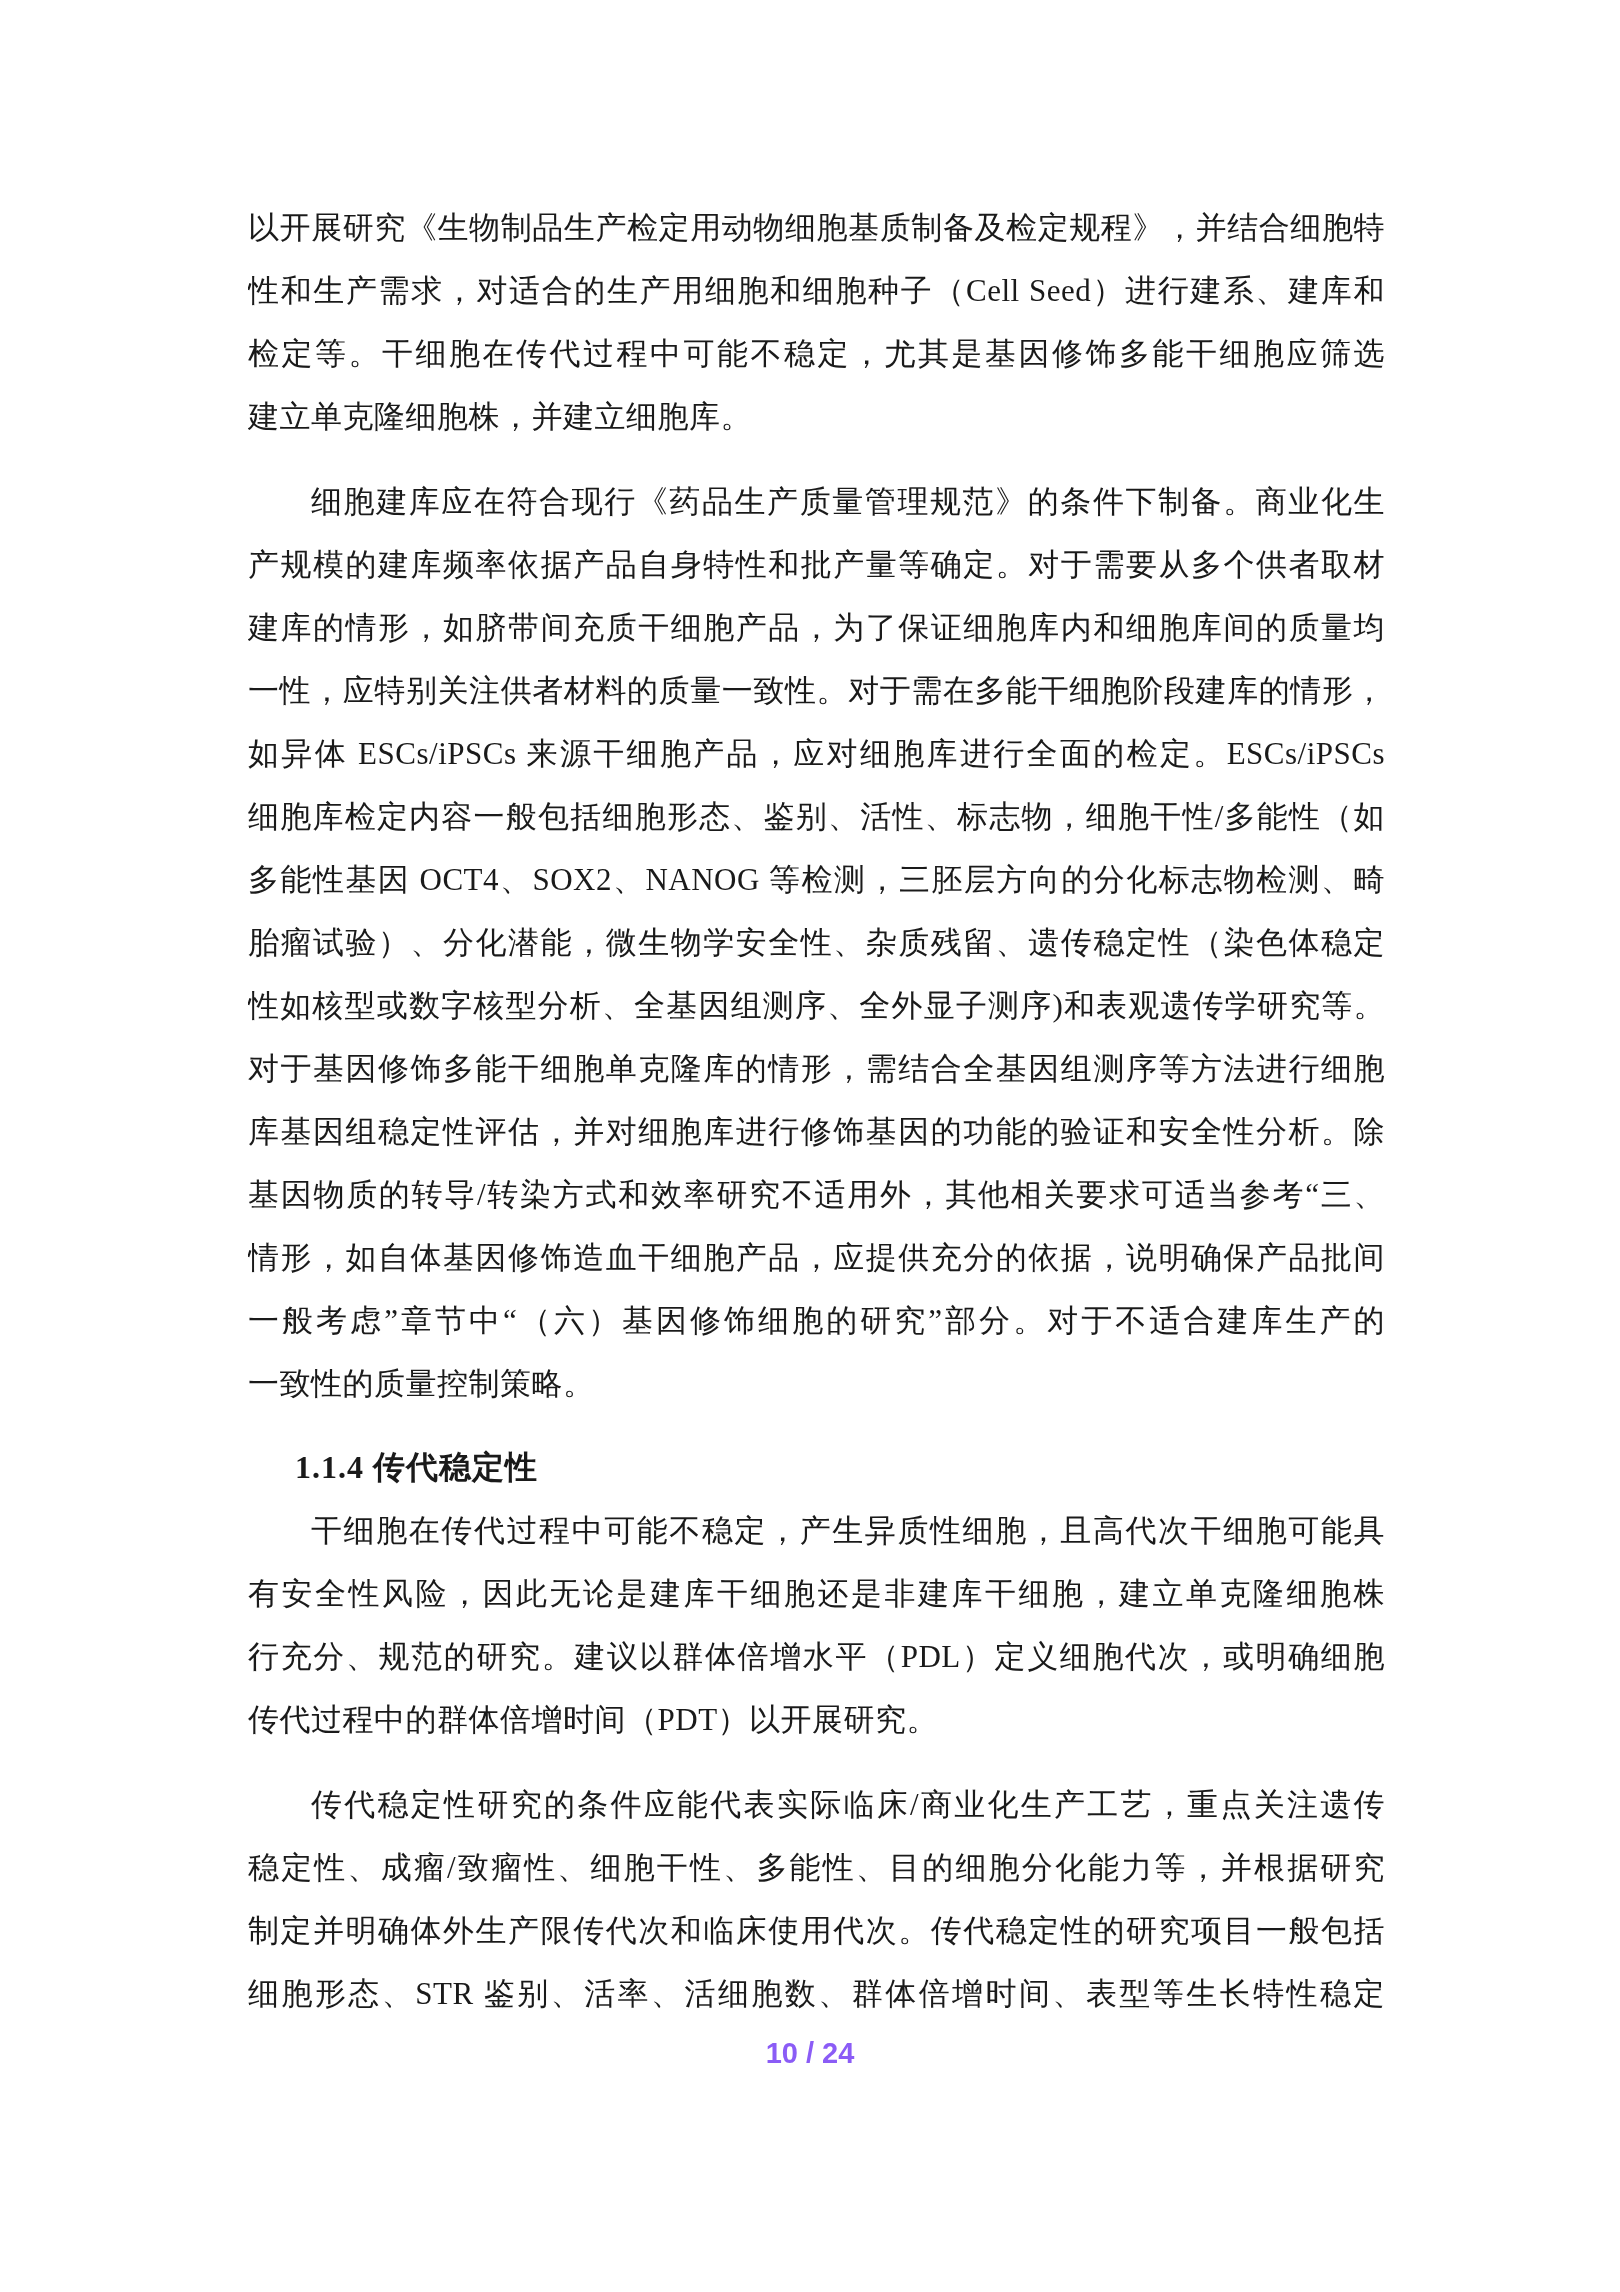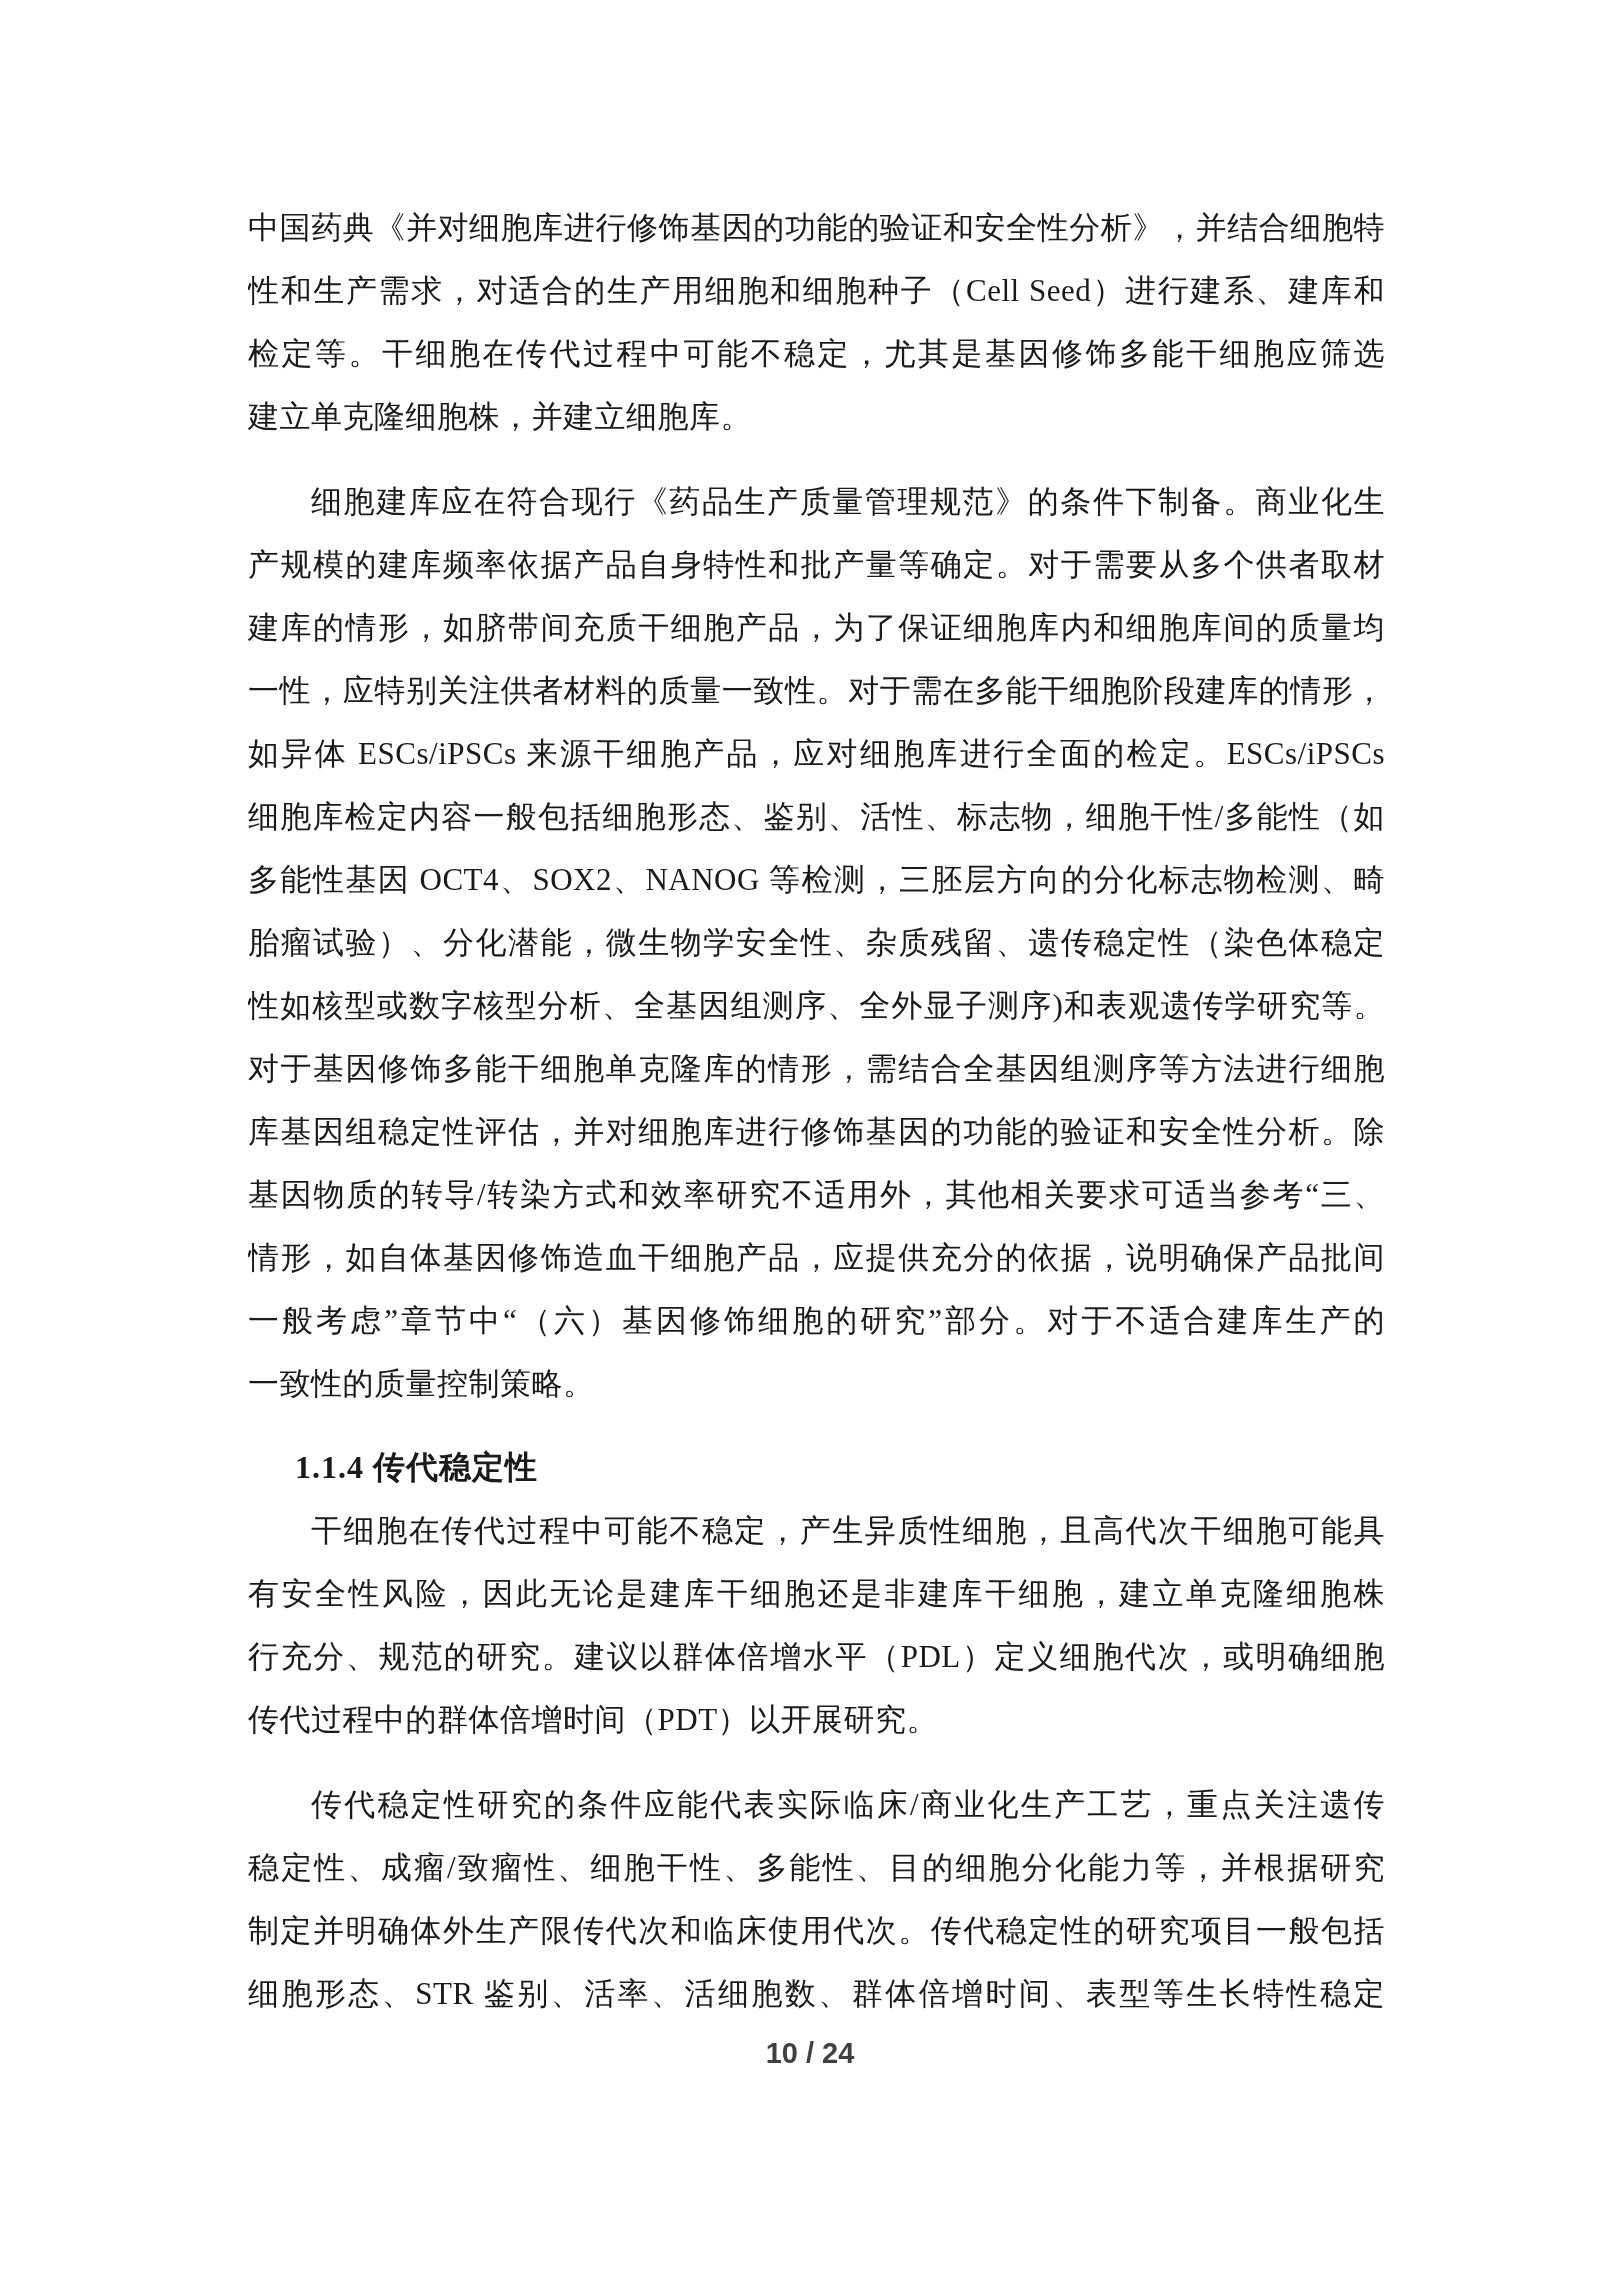--- a/index.html
+++ b/index.html
@@ -51,30 +51,30 @@
   }
   .page-num {
     position: absolute;
     top: 2037px;
     left: 0;
     width: 100%;
     text-align: center;
     font-family: "Liberation Sans", "DejaVu Sans", sans-serif;
     font-weight: 700;
     font-size: 29px;
-    color: #404040;
+    color: #8b5cf6;
   }
 </style>
 </head>
 <body>
 
 <div class="page">
   <div class="doc-body">
       <div class="para">
-        <div class="line">中国药典《并对细胞库进行修饰基因的功能的验证和安全性分析》，并结合细胞特</div>
+        <div class="line">以开展研究《生物制品生产检定用动物细胞基质制备及检定规程》，并结合细胞特</div>
         <div class="line">性和生产需求，对适合的生产用细胞和细胞种子（Cell Seed）进行建系、建库和</div>
         <div class="line">检定等。干细胞在传代过程中可能不稳定，尤其是基因修饰多能干细胞应筛选</div>
         <div class="line endline">建立单克隆细胞株，并建立细胞库。</div>
       </div>
       <div class="para">
         <div class="line indent">细胞建库应在符合现行《药品生产质量管理规范》的条件下制备。商业化生</div>
         <div class="line">产规模的建库频率依据产品自身特性和批产量等确定。对于需要从多个供者取材</div>
         <div class="line">建库的情形，如脐带间充质干细胞产品，为了保证细胞库内和细胞库间的质量均</div>
         <div class="line">一性，应特别关注供者材料的质量一致性。对于需在多能干细胞阶段建库的情形，</div>
         <div class="line">如异体 ESCs/iPSCs 来源干细胞产品，应对细胞库进行全面的检定。ESCs/iPSCs</div>

